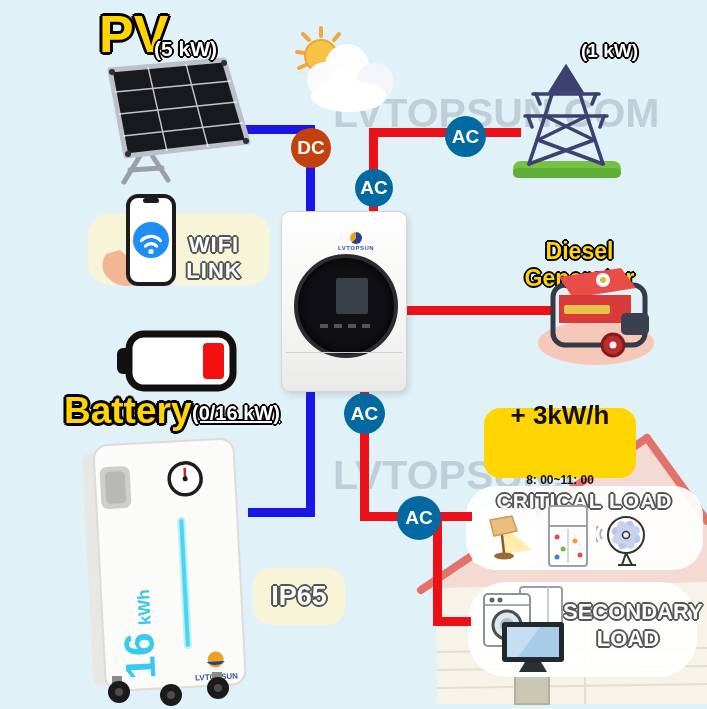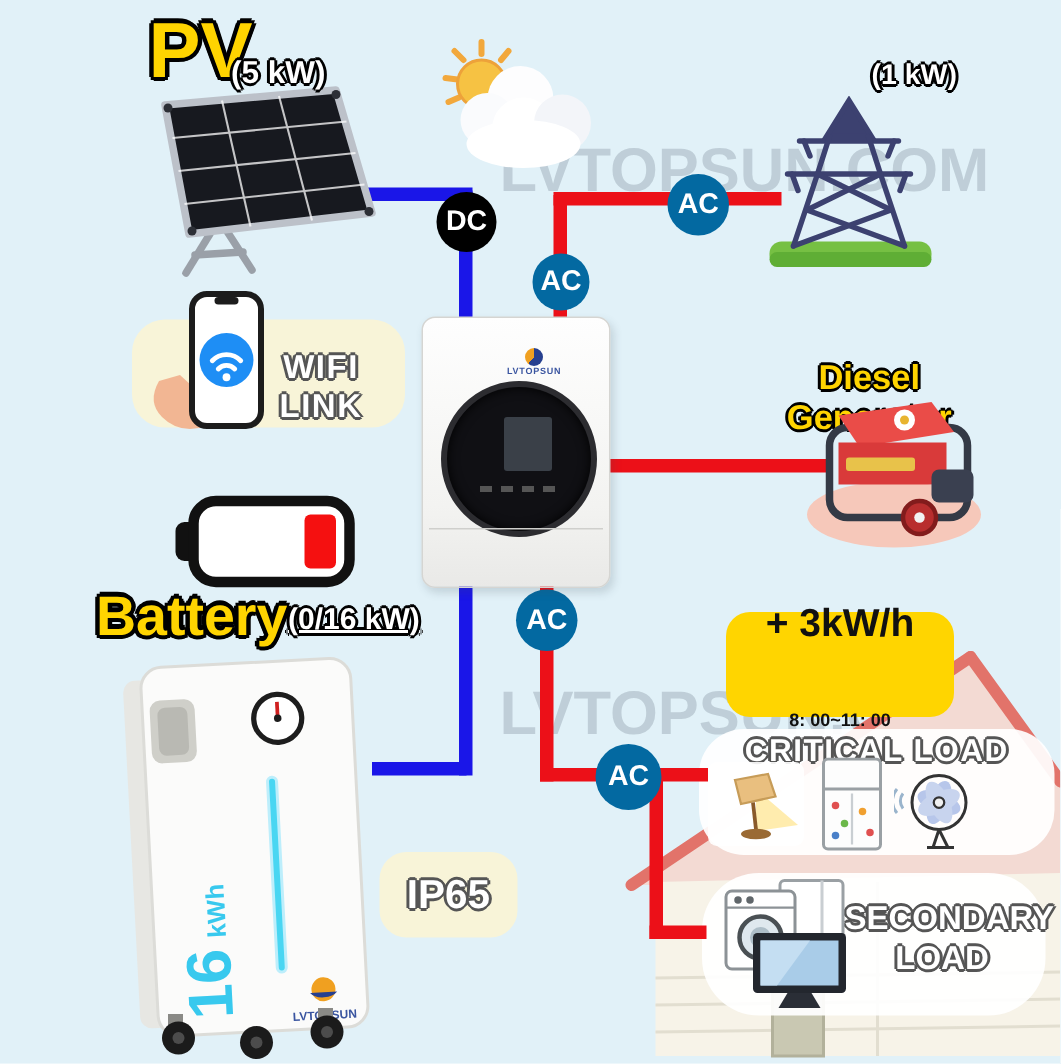--- a/index.html
+++ b/index.html
@@ -18,21 +18,21 @@
        1px 1px 0 #555,-1px 1px 0 #555,1px -1px 0 #555,-1px -1px 0 #555;}
   .yellow-head{color:#ffd400;font-weight:bold;}
   .white-sub{color:#fff;font-weight:bold;}
   
   .wire{position:absolute;}
   .wire.blue{background:#1a16e8;}
   .wire.red{background:#ec1018;}
   
   .badge{position:absolute;border-radius:50%;display:flex;align-items:center;
     justify-content:center;color:#fff;font-weight:bold;font-size:19px;}
-  .badge.blue{background:#000000;}
+  .badge.blue{background:#c2410c;}
   .badge.red{background:#0369a1;}
   
   .pale-box{position:absolute;background:#f8f4d8;border-radius:22px;}
   .tariff-box{position:absolute;background:#ffd500;border-radius:16px;
     display:flex;flex-direction:column;align-items:center;justify-content:center;
     color:#111;font-weight:bold;}
   .load-panel{position:absolute;background:rgba(255,255,255,0.93);border-radius:30px;}
   .watermark{position:absolute;color:rgba(140,156,168,0.40);font-size:41px;
     font-weight:600;letter-spacing:0px;white-space:nowrap;}
   

